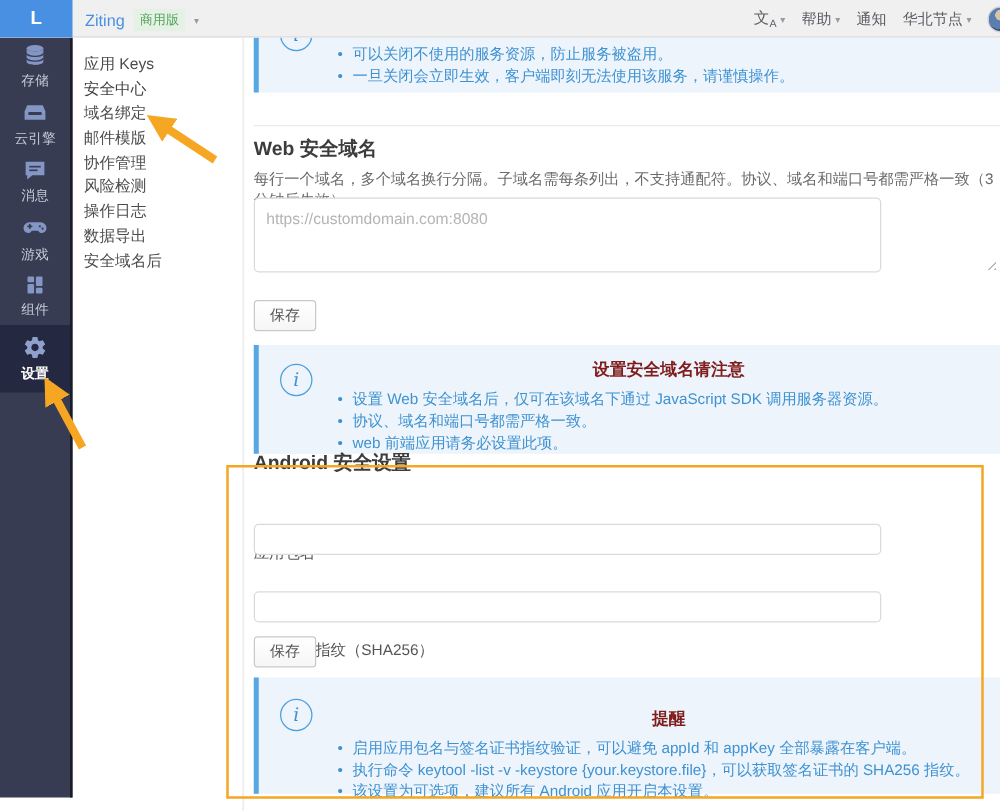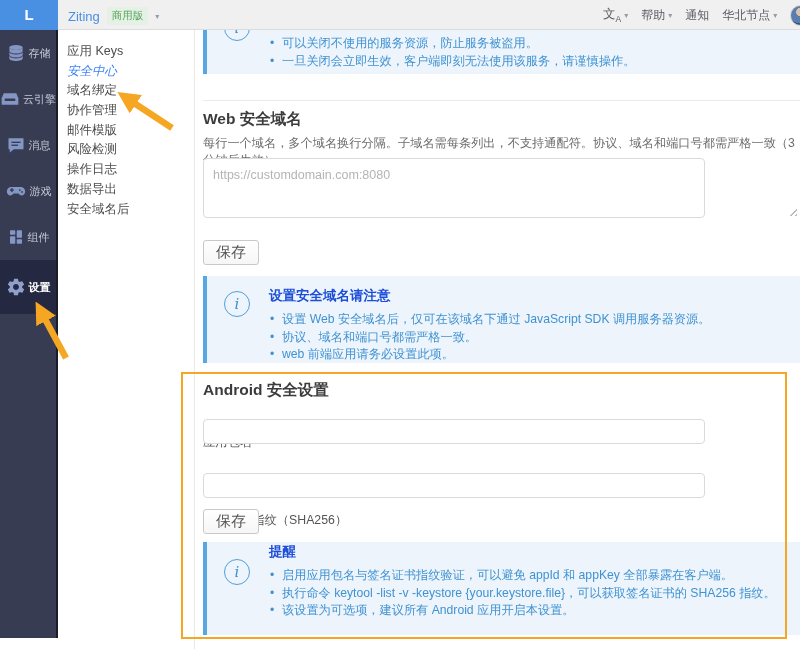--- a/index.html
+++ b/index.html
@@ -20,38 +20,38 @@
   .tb-item { display:flex; align-items:center; gap:3px; color:#5b5b63; font-size:12px; }
   #lang-glyph { color:#5b5b63; font-size:12.5px; }
   #lang-glyph sub { font-size:8.5px; }
   #avatar { width:21px; height:21px; border-radius:50%;
             background:radial-gradient(circle at 50% 32%, #d9c3ab 0 26%, #5a7fae 28% 70%, #33517c 72%);
             border:1px solid #d0d0d4; }
 
   
   #sidebar { position:absolute; left:0; top:30px; width:58px; height:608px;
              background:#373c52; border-right:2px solid #1a1c28; z-index:15; }
-  .nav-item { height:46px; display:flex; align-items:center; justify-content:center; gap:3px; }
+  .nav-item { height:46px; display:flex; flex-direction:column; align-items:center; justify-content:center; gap:3px; }
   .nav-item .label { font-size:11px; color:#c5cad8; }
   .nav-item svg { display:block; }
   #nav-settings { height:54px; background:#242840; }
   #nav-settings .label { color:#ffffff; font-weight:bold; }
 
   
   #subnav { position:absolute; left:58px; top:30px; width:137px; height:619px;
             background:#fff; border-right:1px solid #e8e8e8; z-index:10; padding:12px 0 0 9px; }
   #subnav li { list-style:none; height:19.7px; line-height:19.7px; font-size:12.5px; color:#4c4c4c; cursor:pointer; }
-  #subnav li.selected { color:#3b82f6;font-style:italic; }
+  #subnav li.selected { color:#404040; }
 
   
   .notice { position:absolute; left:203px; width:598px; background:#edf4fb; border-left:4px solid #57a7e3; }
   .n-icon { position:absolute; left:17px; width:26px; height:26px; border-radius:50%;
             border:1.5px solid #4ea0dd; color:#3f92d2; text-align:center; line-height:24px;
             font-family:"DejaVu Serif",serif; font-style:italic; font-size:15px; background:transparent; }
-  .n-title { font-size:13.5px; font-weight:bold; color:#1d4ed8; margin-bottom:6px; }
+  .n-title { font-size:13.5px; font-weight:bold; color:#7f1d1d; margin-bottom:6px;text-align:center; }
   .n-body { margin-left:62px; }
   .notice li { list-style:none; position:relative; padding-left:13px; font-size:12.2px; line-height:17.5px; color:#3f92d2; }
   .notice li::before { content:"•"; position:absolute; left:1px; }
 
   #notice1 { top:30px; height:44px; overflow:hidden; }
   #notice1 .n-icon { top:-15px; }
   #notice1 .n-body { padding-top:5px; }
 
   #divider { position:absolute; left:203px; top:100px; width:598px; height:1px; background:#eaeaea; }
 
@@ -63,39 +63,39 @@
 
   textarea, .text-input { position:absolute; left:203px; width:502px; border:1px solid #dadada;
       border-radius:4px; background:#fff; font-family:"Liberation Sans","DejaVu Sans",sans-serif;
       font-size:12.5px; color:#444; padding:9px 9px; outline:none; resize:none; }
   textarea::placeholder, .text-input::placeholder { color:#b4b4b8; }
   #web-textarea { top:158px; height:60px; }
   #resize-handle { position:absolute; left:787px; top:206px; width:10px; height:10px;
       background:repeating-linear-gradient(135deg, transparent 0 2px, #bbb 2px 3.5px);
       clip-path:polygon(100% 0, 100% 100%, 0 100%); }
 
-  .btn { position:absolute; left:203px; height:25px; padding:0 12px; font-size:15px; color:#555;
+  .btn { position:absolute; left:203px; height:25px; padding:0 12px; font-size:12px; color:#555;
          background:linear-gradient(#ffffff,#f6f6f6); border:1px solid #c9c9c9; border-radius:3px; cursor:pointer;
          font-family:"Liberation Sans","DejaVu Sans",sans-serif; }
   #save-web { top:240px; }
   #save-android { top:509px; }
 
   #notice2 { top:276px; height:87px; }
   #notice2 .n-icon { top:15px; }
   #notice2 .n-body { padding-top:11px; }
 
-  #android-title { top:380px; }
+  #android-title { top:360px; }
   #pkg-label { top:402px; }
   #pkg-input { top:419px; height:25px; }
   #fp-label { top:480px; }
   #fp-input { top:473px; height:25px; }
 
   #notice3 { top:542px; height:93px; }
   #notice3 .n-icon { top:17px; }
-  #notice3 .n-body { padding-top:1px; }
+  #notice3 .n-body { padding-top:24px; }
 
   
   #highlight-box { position:absolute; left:181px; top:372px; width:606px; height:267px;
                    border:2px solid #f5a623; z-index:50; pointer-events:none; }
   #arrows { position:absolute; left:0; top:0; width:800px; height:649px; z-index:60; pointer-events:none; }
 </style>
 </head>
 <body>
 
 <div id="page">
@@ -179,22 +179,22 @@
       </svg>
       <span class="label">设置</span>
     </div>
   </nav>
 
   <nav id="subnav">
     <ul>
       <li>应用 Keys</li>
       <li class="selected">安全中心</li>
       <li>域名绑定</li>
+      <li>邮件模版</li>
       <li>协作管理</li>
-      <li>邮件模版</li>
       <li>风险检测</li>
       <li>操作日志</li>
       <li>数据导出</li>
       <li>安全域名后</li>
     </ul>
   </nav>
 
   <main>
 
     <div class="notice" id="notice1">

